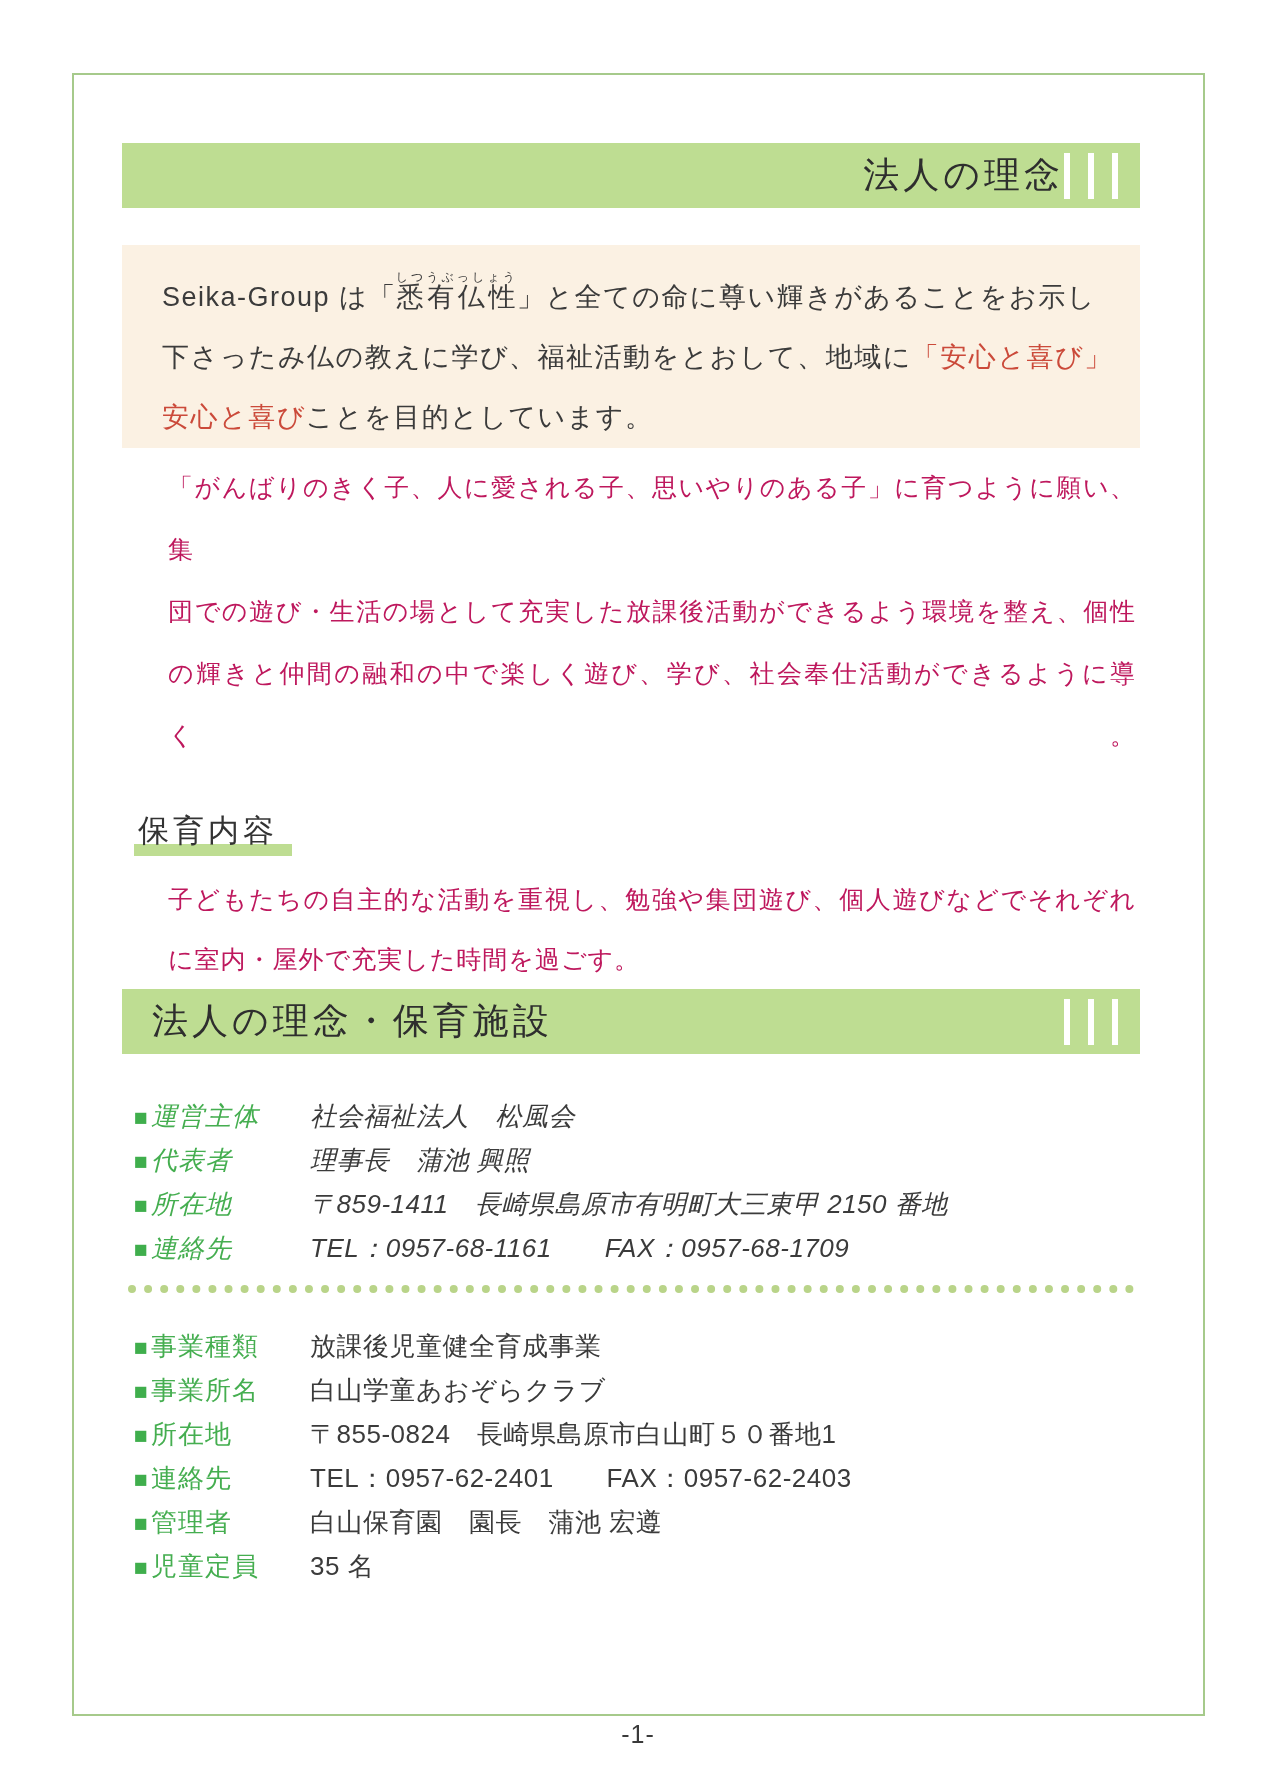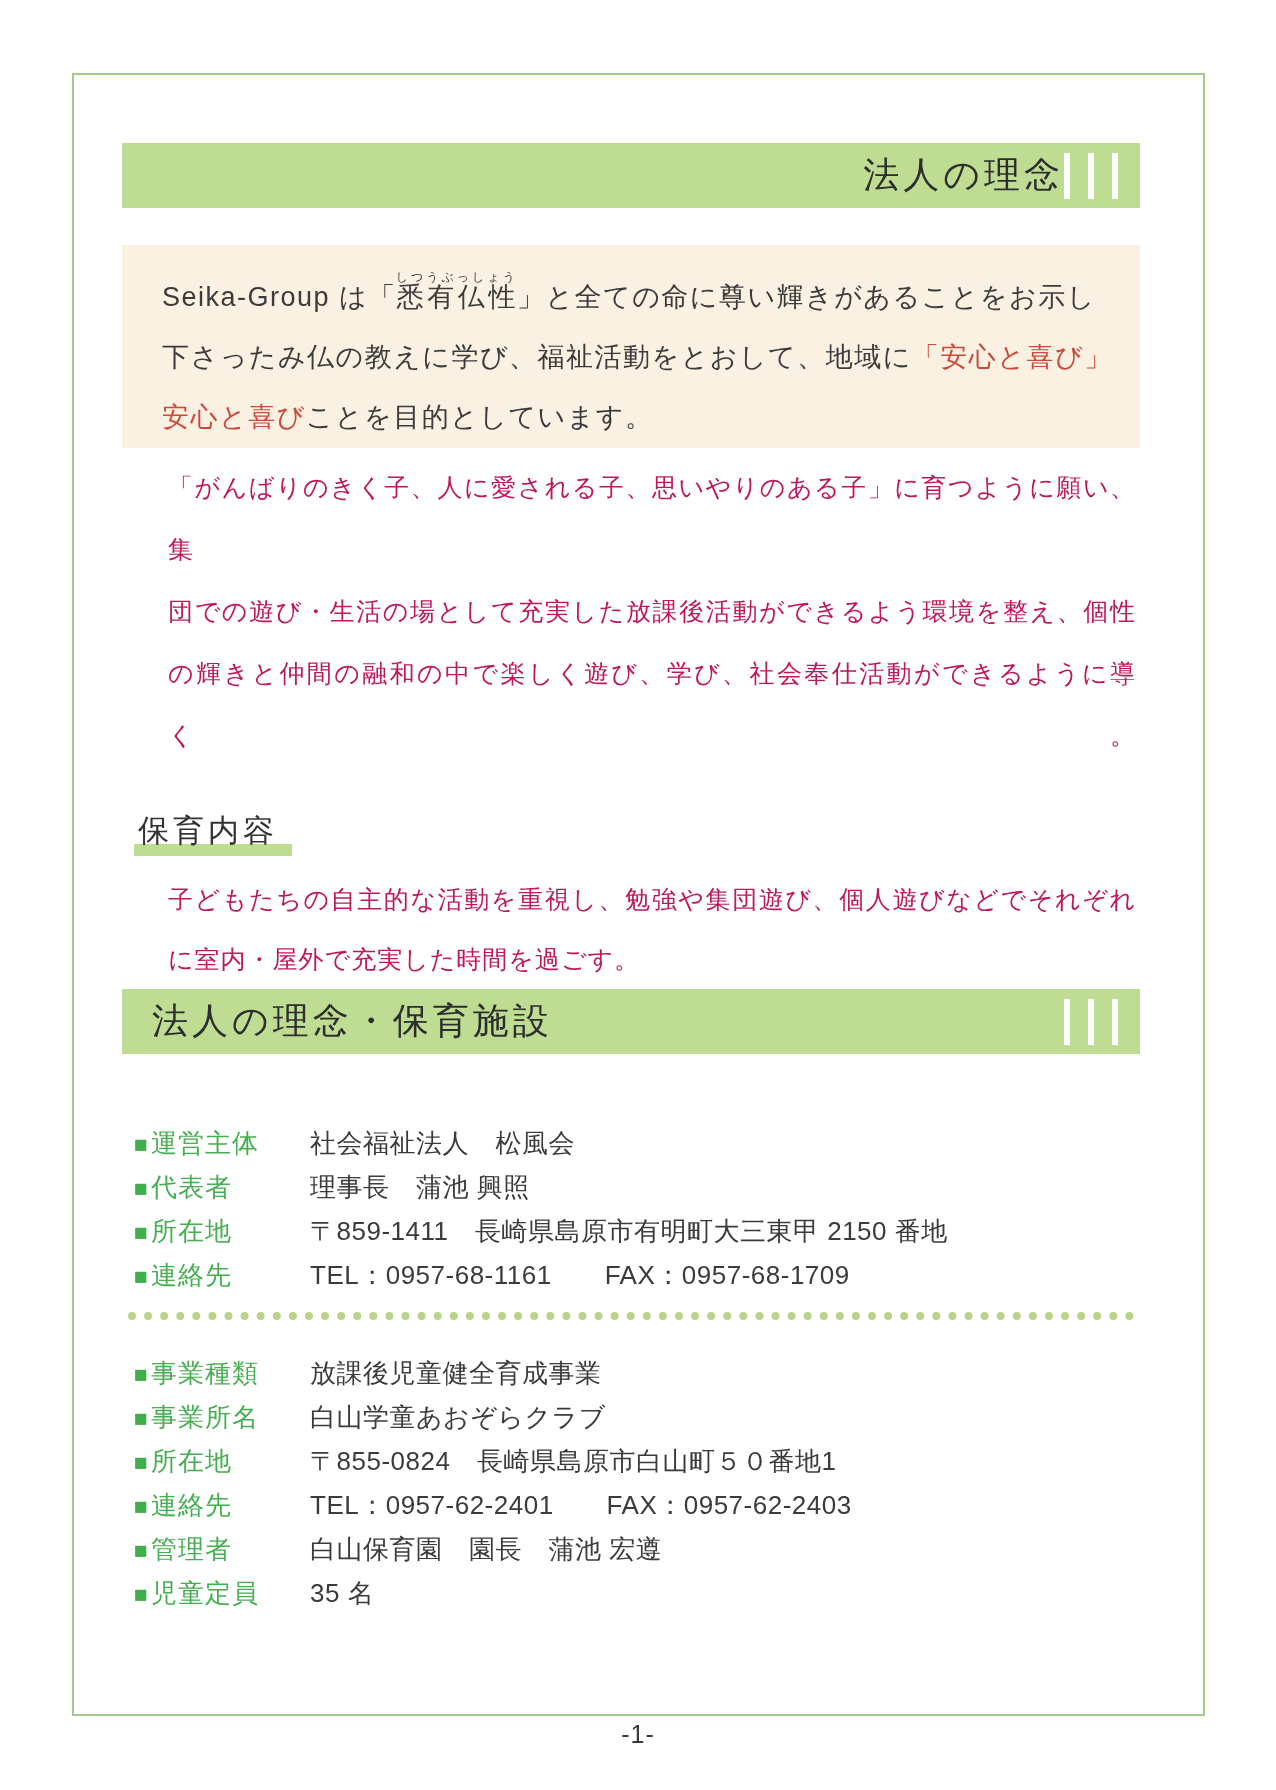--- a/index.html
+++ b/index.html
@@ -55,21 +55,21 @@
   
   .para { margin-left:46px; width:968px; font-size:25px; letter-spacing:1px; color:#be185d; }
   .para.goal { margin-top:8px; }
   .para.goal .pline { line-height:62px; }
   .para.care { margin-top:10px; }
   .para.care .pline { line-height:60px; }
   .jline { text-align:justify; text-align-last:justify; }
 
   
   .info-list { margin-left:12px; }
-  .info-list.first { margin-top:68px; }
+  .info-list.first { margin-top:41px;font-style:italic; }
   .info-list.second { margin-top:32px; }
   .info-row { display:flex; align-items:baseline; line-height:43px; font-size:26px; }
   .info-label { flex:0 0 176px; color:#45ae50; letter-spacing:1px; white-space:nowrap; }
   .bullet { font-size:23px; margin-right:2px; color:#3fae4c; }
   .info-value { color:#3b3b3b; letter-spacing:0.5px; white-space:nowrap; }
 
   .divider {
     margin:14px 6px 0 6px; height:8px;
     border-top:8px dotted #b9d489;
   }

